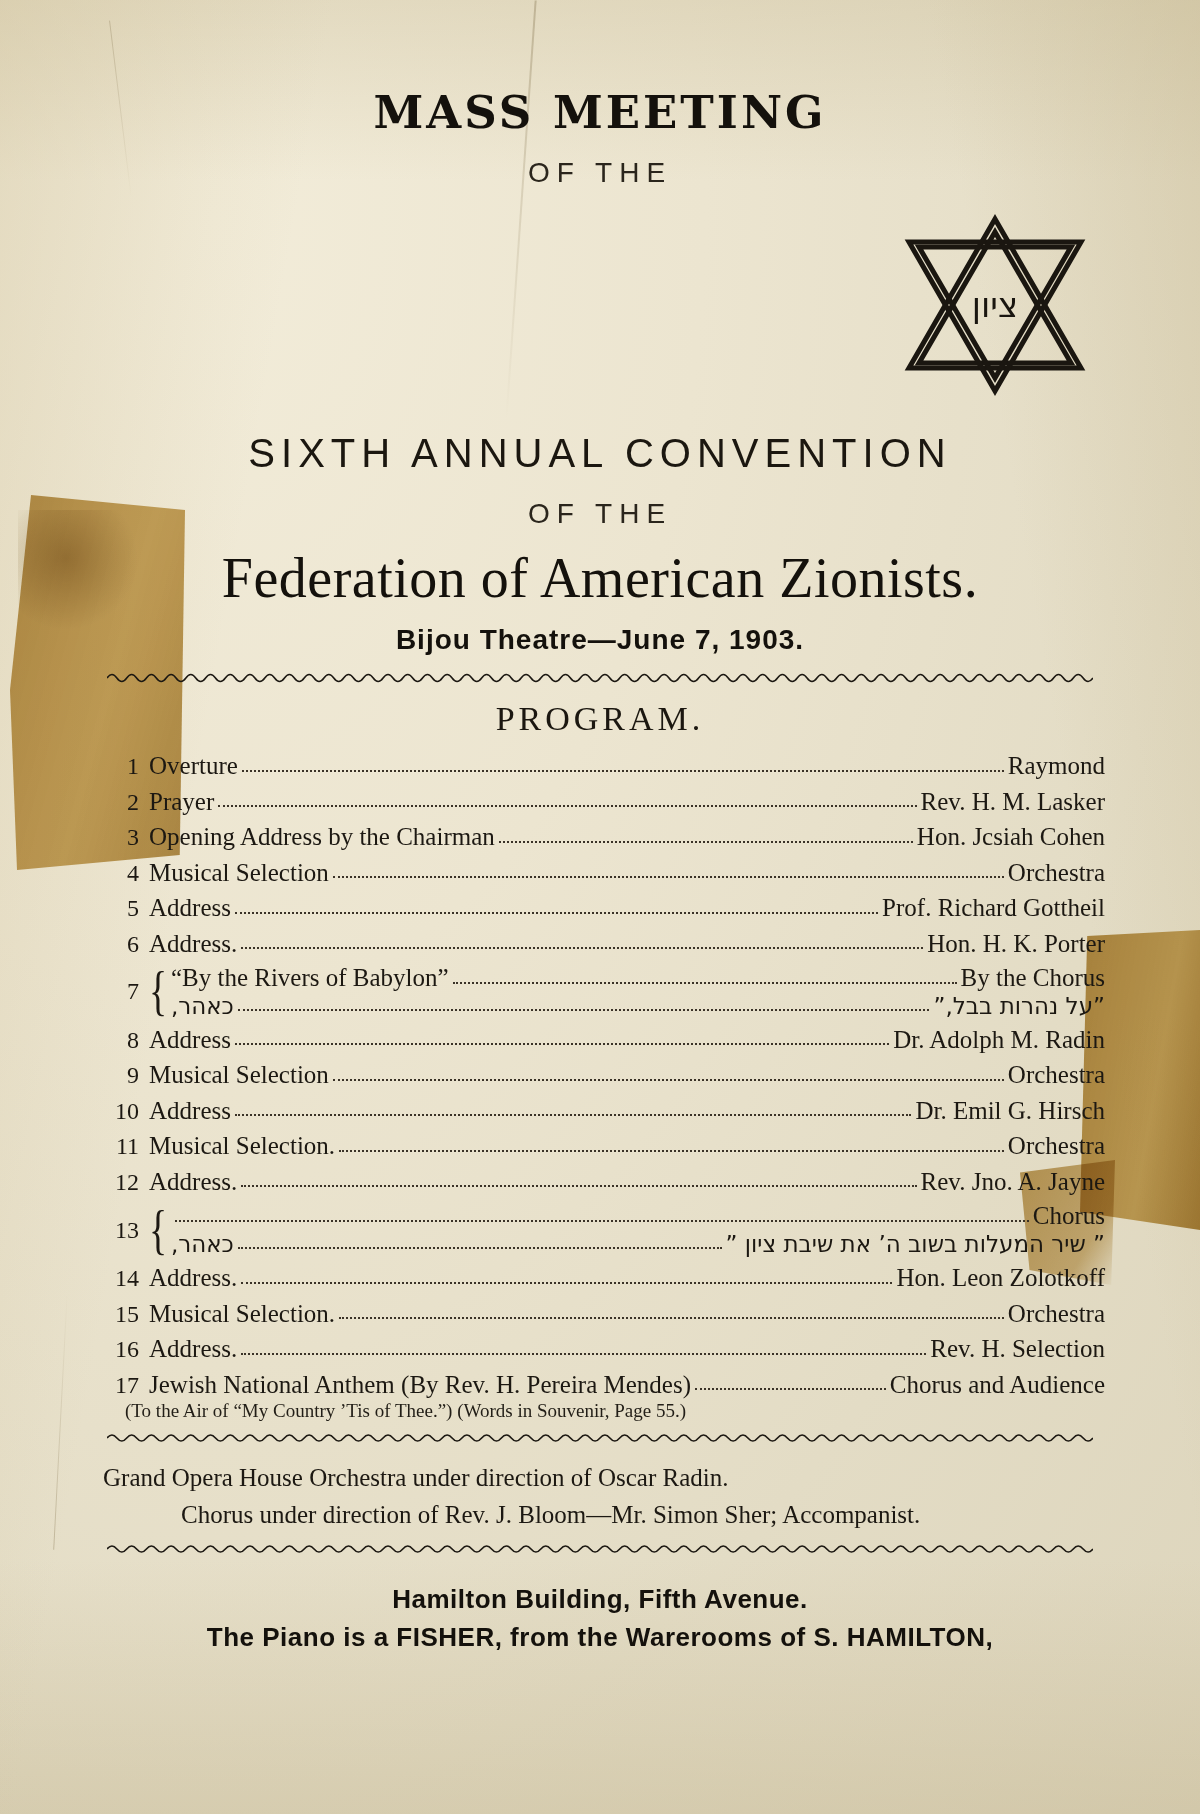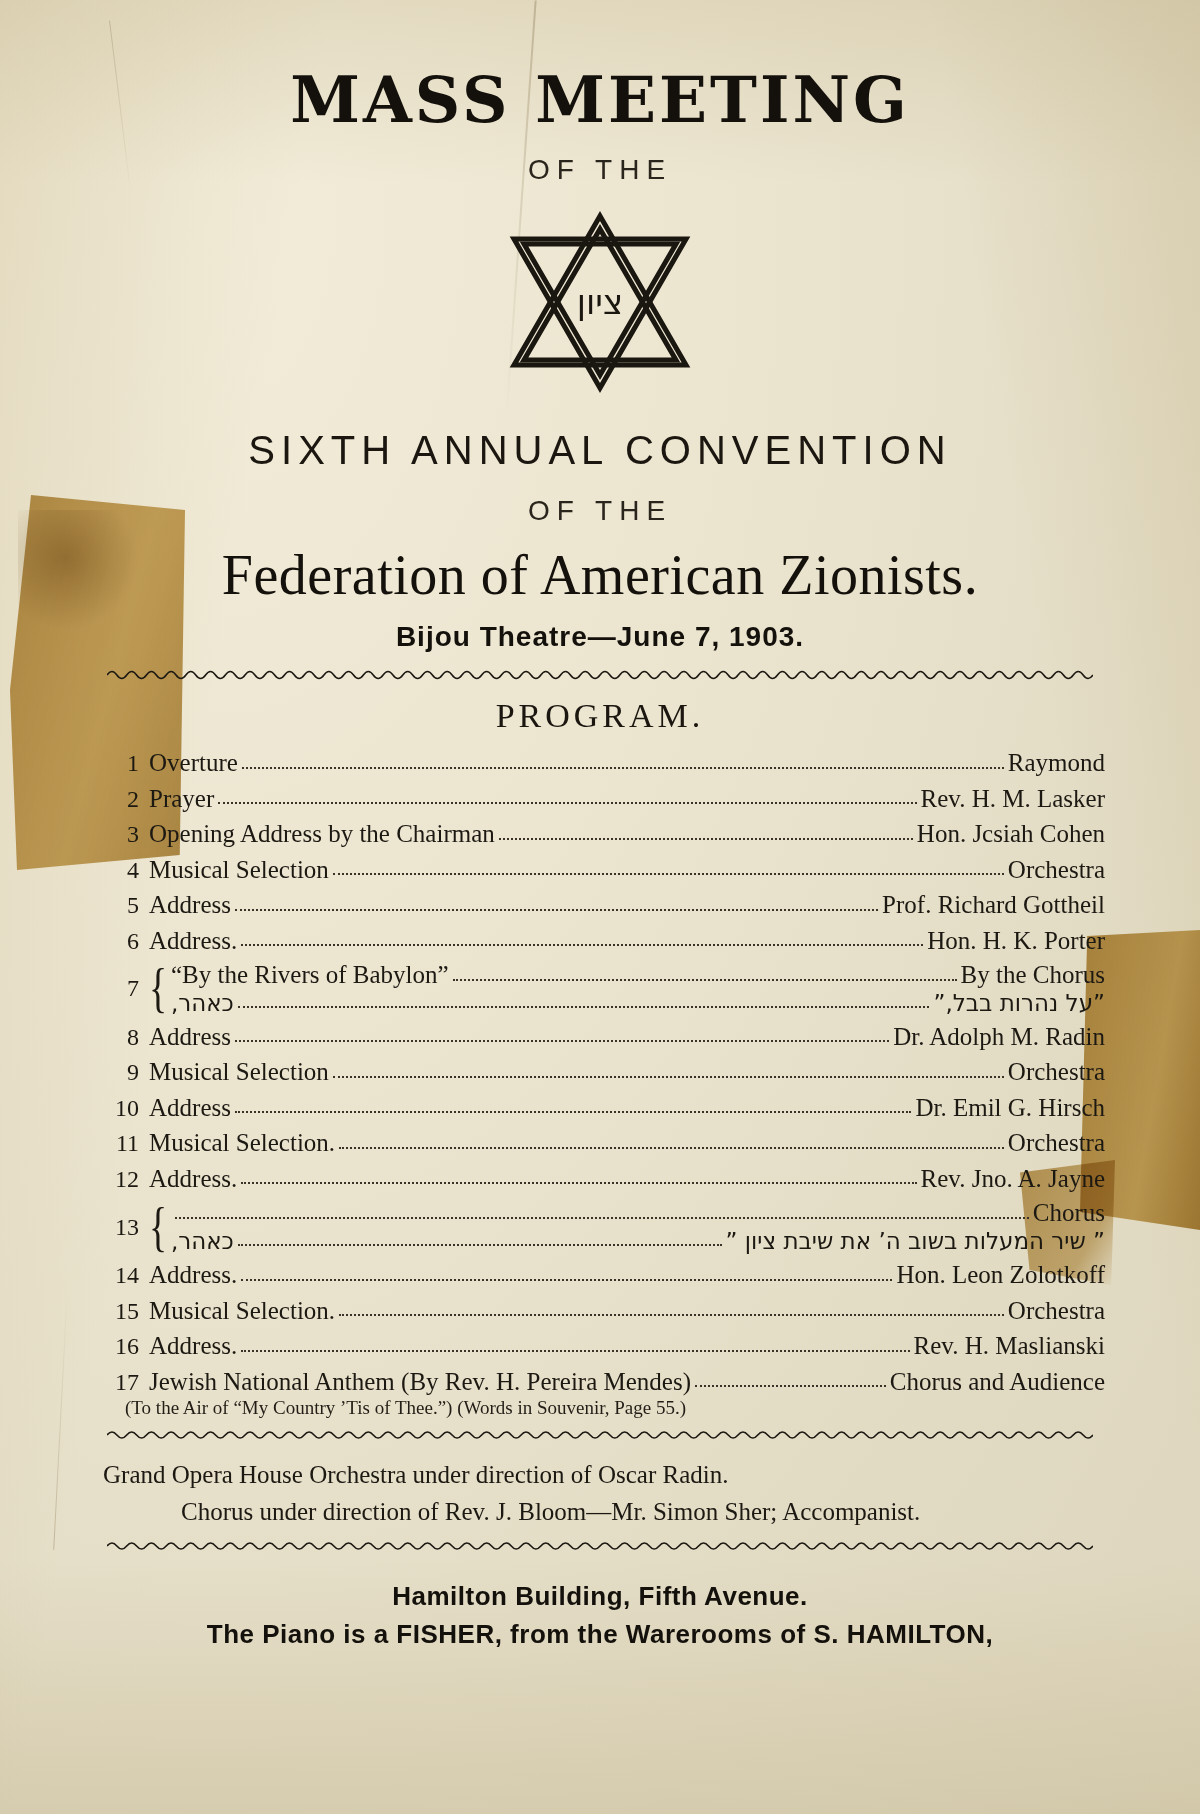--- a/index.html
+++ b/index.html
@@ -84,40 +84,40 @@
     position: relative;
     z-index: 3;
     padding: 0 95px;
     color: #1d1a14;
   }
 
   .title {
     text-align: center;
     font-family: "DejaVu Serif", serif;
     font-weight: bold;
-    font-size: 63px;
+    font-size: 45px;
     letter-spacing: 3px;
-    margin-top: 69px;
+    margin-top: 90px;
     line-height: 1;
     color: #14110c;
   }
 
   .sub-of-the {
     text-align: center;
     font-family: "Liberation Sans", sans-serif;
     font-size: 28px;
     letter-spacing: 7px;
     margin-top: 22px;
     color: #2a251c;
   }
 
   
   #star-wrap {
     display: flex;
-    justify-content: center;
+    justify-content: flex-end;
     margin-top: 16px;
     margin-bottom: 8px;
   }
 
   .convention {
     text-align: center;
     font-family: "Liberation Sans", sans-serif;
     font-size: 40px;
     letter-spacing: 6px;
     margin-top: 26px;
@@ -415,21 +415,21 @@
             <span class="ptitle">Musical Selection.</span>
             <span class="pdots"></span>
             <span class="pname">Orchestra</span>
           </div>
         </li>
         <li class="">
           <div class="prow">
             <span class="pnum">16</span>
             <span class="ptitle">Address.</span>
             <span class="pdots"></span>
-            <span class="pname">Rev. H. Maslianski</span>
+            <span class="pname">Rev. H. Selection</span>
           </div>
         </li>
         <li class="">
           <div class="prow">
             <span class="pnum">17</span>
             <span class="ptitle">Jewish National Anthem (By Rev. H. Pereira Mendes)</span>
             <span class="pdots"></span>
             <span class="pname">Chorus and Audience</span>
           </div>
           <div class="anthem-note">(To the Air of “My Country ’Tis of Thee.”)   (Words in Souvenir, Page 55.)</div>

